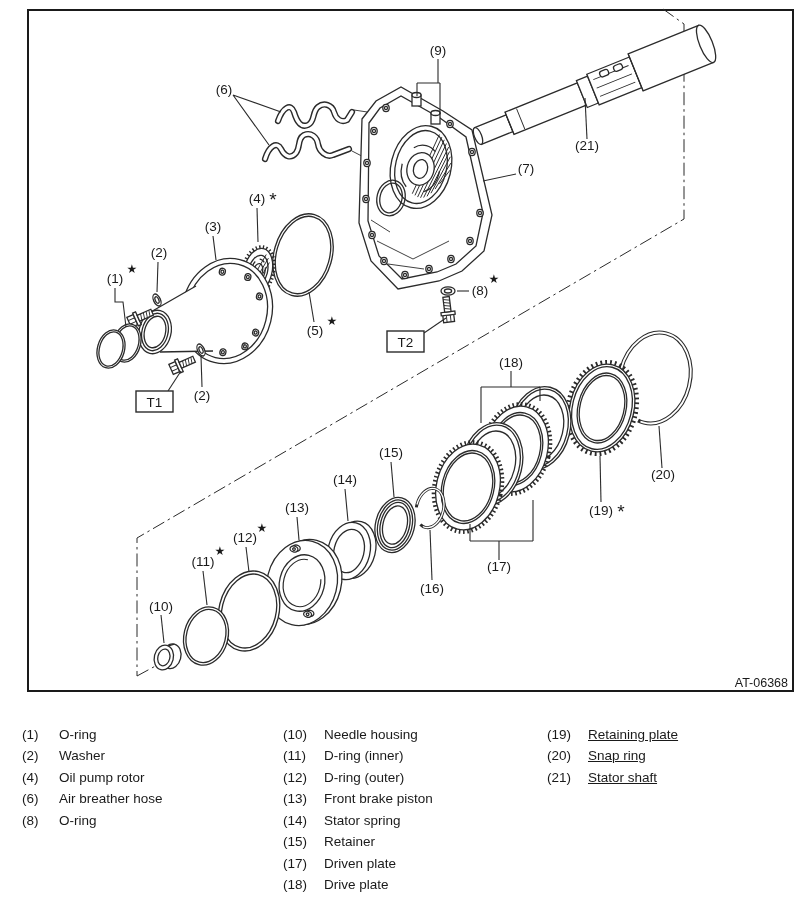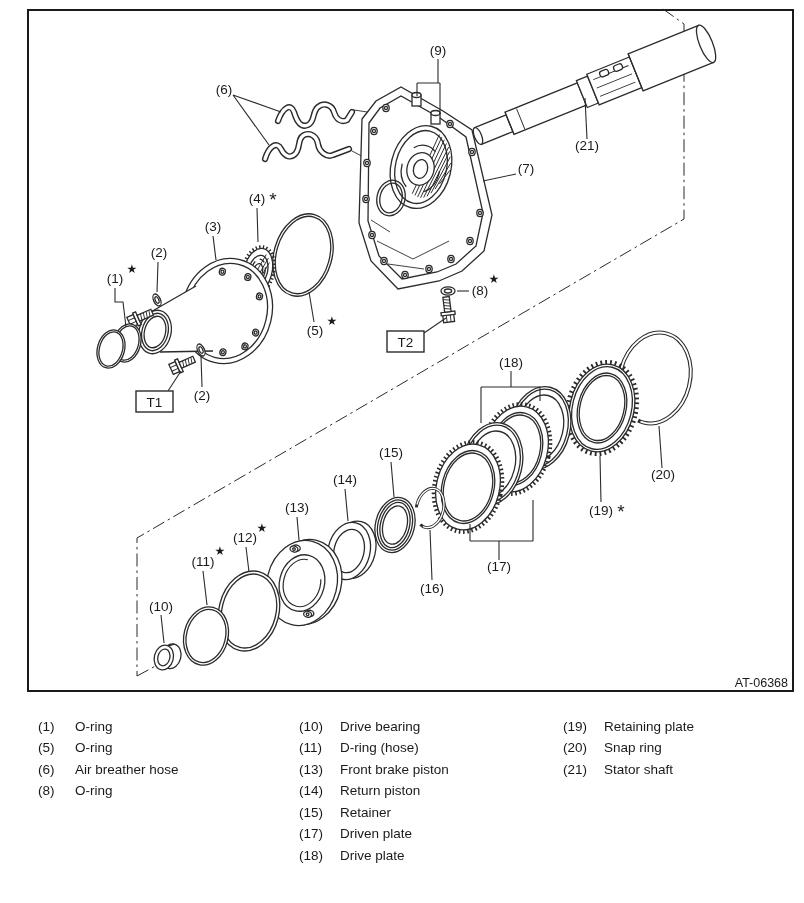--- a/index.html
+++ b/index.html
@@ -12,21 +12,21 @@
   svg text.figid{font-size:12.5px;}
   .ln{stroke:#2b2b2b;stroke-width:1.3;fill:none;}
   .lnf{stroke:#2b2b2b;stroke-width:1.3;fill:#fff;}
   .thin{stroke:#2b2b2b;stroke-width:0.9;fill:none;}
   .leader{stroke:#2b2b2b;stroke-width:1.1;fill:none;}
   .phantom{stroke:#2b2b2b;stroke-width:1;fill:none;stroke-dasharray:13 4 2.5 4;}
   .hoseO{stroke:#2b2b2b;stroke-width:6.2;fill:none;stroke-linecap:round;stroke-linejoin:round;}
   .hoseI{stroke:#fff;stroke-width:3.4;fill:none;stroke-linecap:round;stroke-linejoin:round;}
   .tbox{fill:#fff;stroke:#2b2b2b;stroke-width:1.4;}
   .legend{position:absolute;top:708px;left:0;width:804px;font-size:13.5px;}
-  .lcol{position:absolute;top:8px;margin-left:16px;}
+  .lcol{position:absolute;top:16px;}
   .lrow{line-height:21.45px;white-space:nowrap;}
   .lnum{display:inline-block;}
   .c1 .lnum{width:37px;} .c2 .lnum{width:41px;} .c3 .lnum{width:41px;}
 </style>
 </head>
 <body>
 
 <svg width="804" height="903" viewBox="0 0 804 903">
 
   <rect x="28" y="10" width="765" height="681" fill="#fff" stroke="#1a1a1a" stroke-width="2"></rect>
@@ -359,31 +359,33 @@
     <rect class="tbox" x="387" y="331" width="37" height="21"></rect>
     <text text-anchor="middle" x="405.5" y="346.5">T2</text>
   </g>
 
   <text class="figid" text-anchor="end" x="788" y="687">AT-06368</text>
 </svg>
 
 <div class="legend">
   <div class="lcol c1" style="left:22px;">
     <div class="lrow"><span class="lnum">(1)</span><span>O-ring</span></div>
-    <div class="lrow"><span class="lnum">(5)</span><span>O-ring</span></div>
+    <div class="lrow"><span class="lnum">(2)</span><span>Washer</span></div>
+    <div class="lrow"><span class="lnum">(4)</span><span>Oil pump rotor</span></div>
     <div class="lrow"><span class="lnum">(6)</span><span>Air breather hose</span></div>
     <div class="lrow"><span class="lnum">(8)</span><span>O-ring</span></div>
   </div>
   <div class="lcol c2" style="left:283px;">
-    <div class="lrow"><span class="lnum">(10)</span><span>Drive bearing</span></div>
-    <div class="lrow"><span class="lnum">(11)</span><span>D-ring (hose)</span></div>
+    <div class="lrow"><span class="lnum">(10)</span><span>Needle housing</span></div>
+    <div class="lrow"><span class="lnum">(11)</span><span>D-ring (inner)</span></div>
+    <div class="lrow"><span class="lnum">(12)</span><span>D-ring (outer)</span></div>
     <div class="lrow"><span class="lnum">(13)</span><span>Front brake piston</span></div>
-    <div class="lrow"><span class="lnum">(14)</span><span>Return piston</span></div>
+    <div class="lrow"><span class="lnum">(14)</span><span>Stator spring</span></div>
     <div class="lrow"><span class="lnum">(15)</span><span>Retainer</span></div>
     <div class="lrow"><span class="lnum">(17)</span><span>Driven plate</span></div>
     <div class="lrow"><span class="lnum">(18)</span><span>Drive plate</span></div>
   </div>
-  <div class="lcol c3" style="left:547px;">
+  <div class="lcol c3" style="left:547px;text-decoration:underline;">
     <div class="lrow"><span class="lnum">(19)</span><span>Retaining plate</span></div>
     <div class="lrow"><span class="lnum">(20)</span><span>Snap ring</span></div>
     <div class="lrow"><span class="lnum">(21)</span><span>Stator shaft</span></div>
   </div>
 </div>
 
 </body></html>

